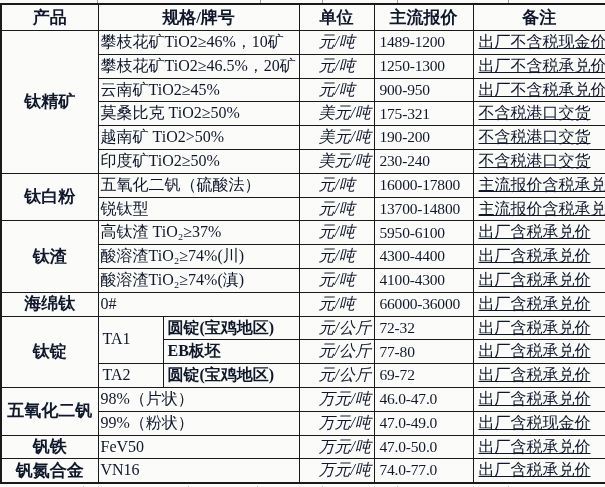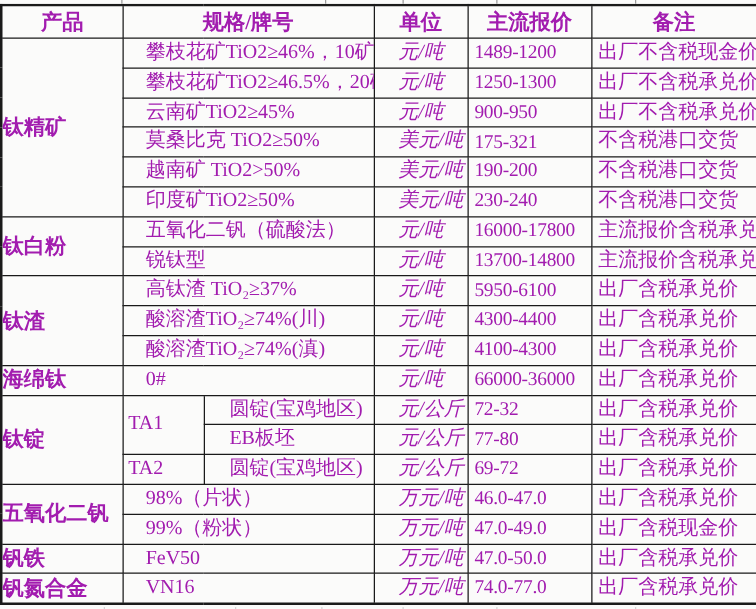--- a/index.html
+++ b/index.html
@@ -1,18 +1,18 @@
 <!DOCTYPE html>
 <html><head>
 <meta charset="utf-8">
 <style>
   html,body{margin:0;padding:0;}
   .canvas{
     width:605px;height:487px;position:relative;overflow:hidden;
-    background:#fbfbfa;color:#a21caf;
+    background:#fbfbfa;color:#0f172a;
     font-family:"Liberation Serif","DejaVu Serif",serif;
   }
   .strip{position:relative;width:605px;background:#fbfbfa;}
   .strip-top{height:3px;}
   .strip-bottom{height:7px;}
   .frag{position:absolute;top:0;width:1px;height:3px;background:#9a9a9a;}
   .strip-bottom .frag{top:2px;background:#b5b5b5;}
   table.price-table{
     border-collapse:collapse;table-layout:fixed;
     width:605px;height:477px;
@@ -22,27 +22,27 @@
     border:1.5px solid #1a1a1a;
     overflow:hidden;white-space:nowrap;
     line-height:1.05;padding:0;
     vertical-align:middle;
   }
   .price-table th{
     font-size:17px;font-weight:bold;text-align:center;height:25px;
   }
   .price-table td{font-size:16px;}
   tr.r{height:23.8px;}
-  td.prod{font-weight:bold;text-align:left;font-size:17px;}
-  td.spec{padding-left:18px;}
+  td.prod{font-weight:bold;text-align:center;font-size:17px;}
+  td.spec{padding-left:2px;}
   td.grade{padding-left:4px;}
-  td.sub{padding-left:20px;}
+  td.sub{padding-left:4px;font-weight:bold;}
   td.unit{padding-left:19px;font-style:italic;}
   td.price{padding-left:5px;font-size:15.5px;letter-spacing:-0.2px;}
-  td.note{padding-left:5px;}
+  td.note{padding-left:5px;text-decoration:underline;}
 </style>
 </head>
 <body>
 
 <div class="canvas">
 
   <div class="strip strip-top">
     <span class="frag" style="left:97px"></span>
     <span class="frag" style="left:260px"></span>
     <span class="frag" style="left:322px"></span>

